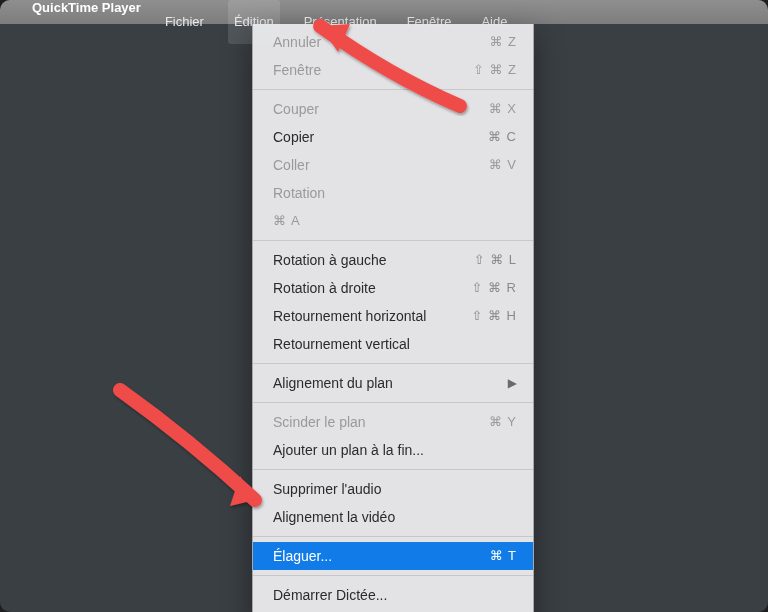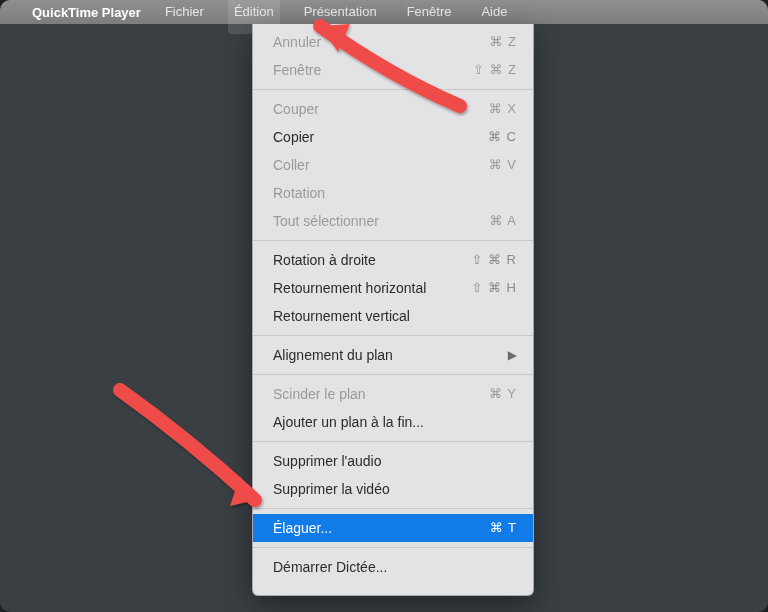--- a/index.html
+++ b/index.html
@@ -18,21 +18,21 @@
     background: #3a3f44;
     border-radius: 10px;
     overflow: hidden;
   }
   .menubar {
     position: absolute;
     top: 0; left: 0; right: 0;
     height: 24px;
     background: linear-gradient(#8f8f90, #7d7d7e);
     display: flex;
-    align-items: center;
+    align-items: flex-start;
     font-size: 13px;
     color: #f2f2f2;
     padding-left: 10px;
     gap: 18px;
   }
   .menubar .apple {
     font-size: 15px;
     line-height: 1;
     color: #e8e8e8;
     margin-right: 4px;
@@ -138,25 +138,28 @@
     </div>
     <div class="item disabled">
       <span>Coller</span>
       <span class="shortcut">⌘ V</span>
     </div>
     <div class="item disabled">
       <span>Rotation</span>
       <span class="shortcut"></span>
     </div>
     <div class="item disabled">
-      <span>Tout sélectionner</span>
       <span class="shortcut">⌘ A</span>
     </div>
     <div class="sep"></div>
 
+    <div class="item">
+      <span>Rotation à gauche</span>
+      <span class="shortcut">⇧ ⌘ L</span>
+    </div>
     <div class="item">
       <span>Rotation à droite</span>
       <span class="shortcut">⇧ ⌘ R</span>
     </div>
     <div class="item">
       <span>Retournement horizontal</span>
       <span class="shortcut">⇧ ⌘ H</span>
     </div>
     <div class="item">
       <span>Retournement vertical</span>
@@ -178,21 +181,21 @@
       <span>Ajouter un plan à la fin...</span>
       <span class="shortcut"></span>
     </div>
     <div class="sep"></div>
 
     <div class="item">
       <span>Supprimer l'audio</span>
       <span class="shortcut"></span>
     </div>
     <div class="item">
-      <span>Supprimer la vidéo</span>
+      <span>Alignement la vidéo</span>
       <span class="shortcut"></span>
     </div>
     <div class="sep"></div>
 
     <div class="item highlight">
       <span>Élaguer...</span>
       <span class="shortcut">⌘ T</span>
     </div>
     <div class="sep"></div>
 

